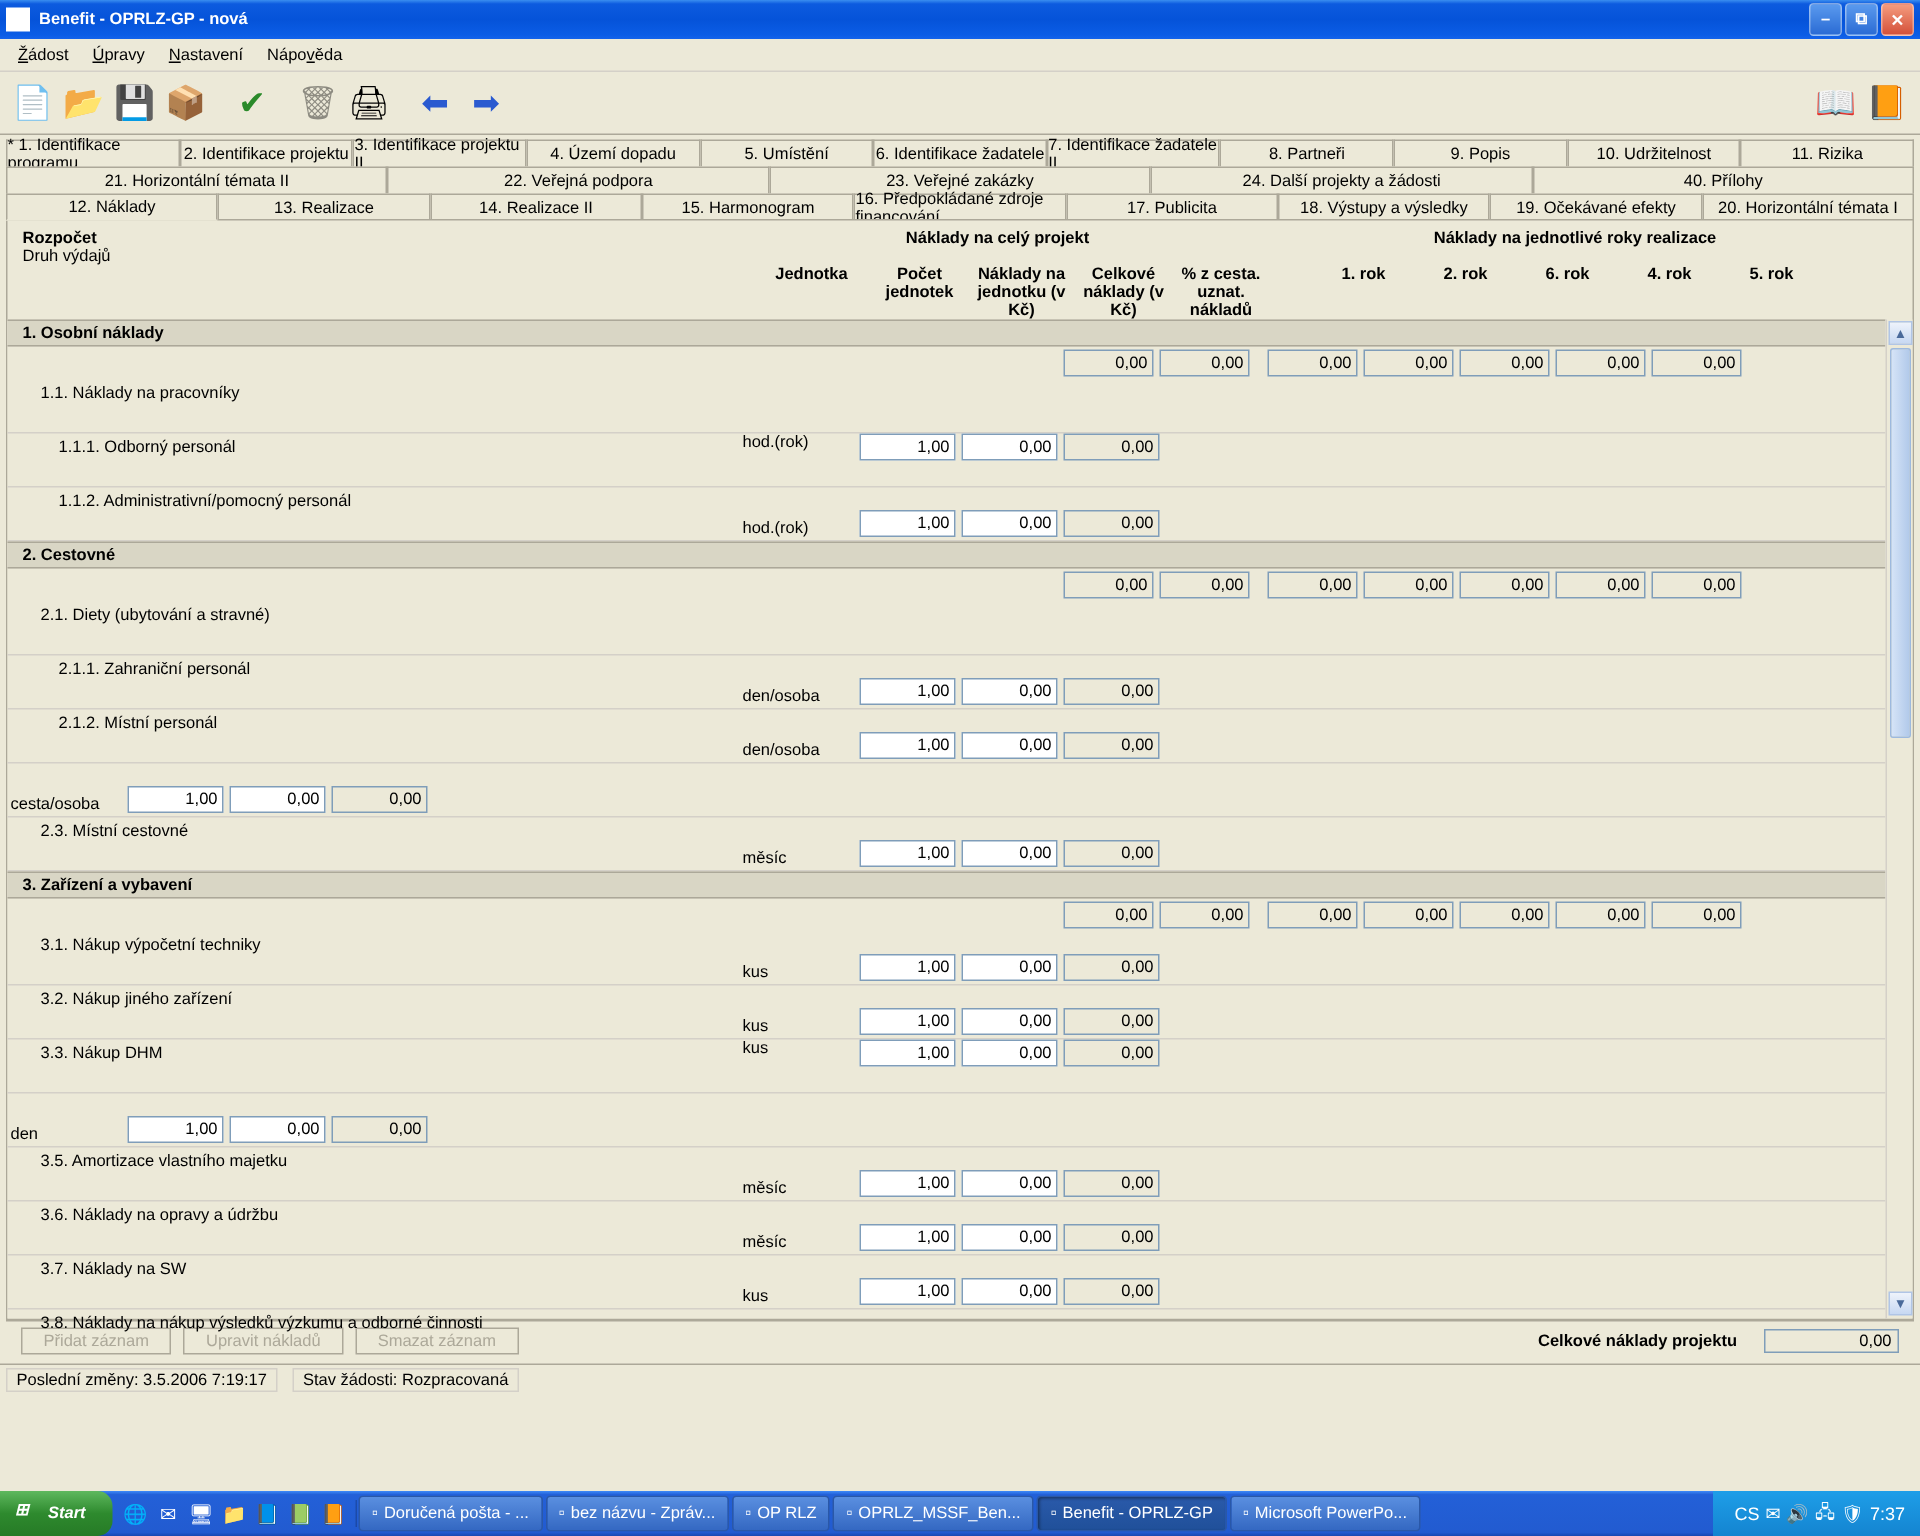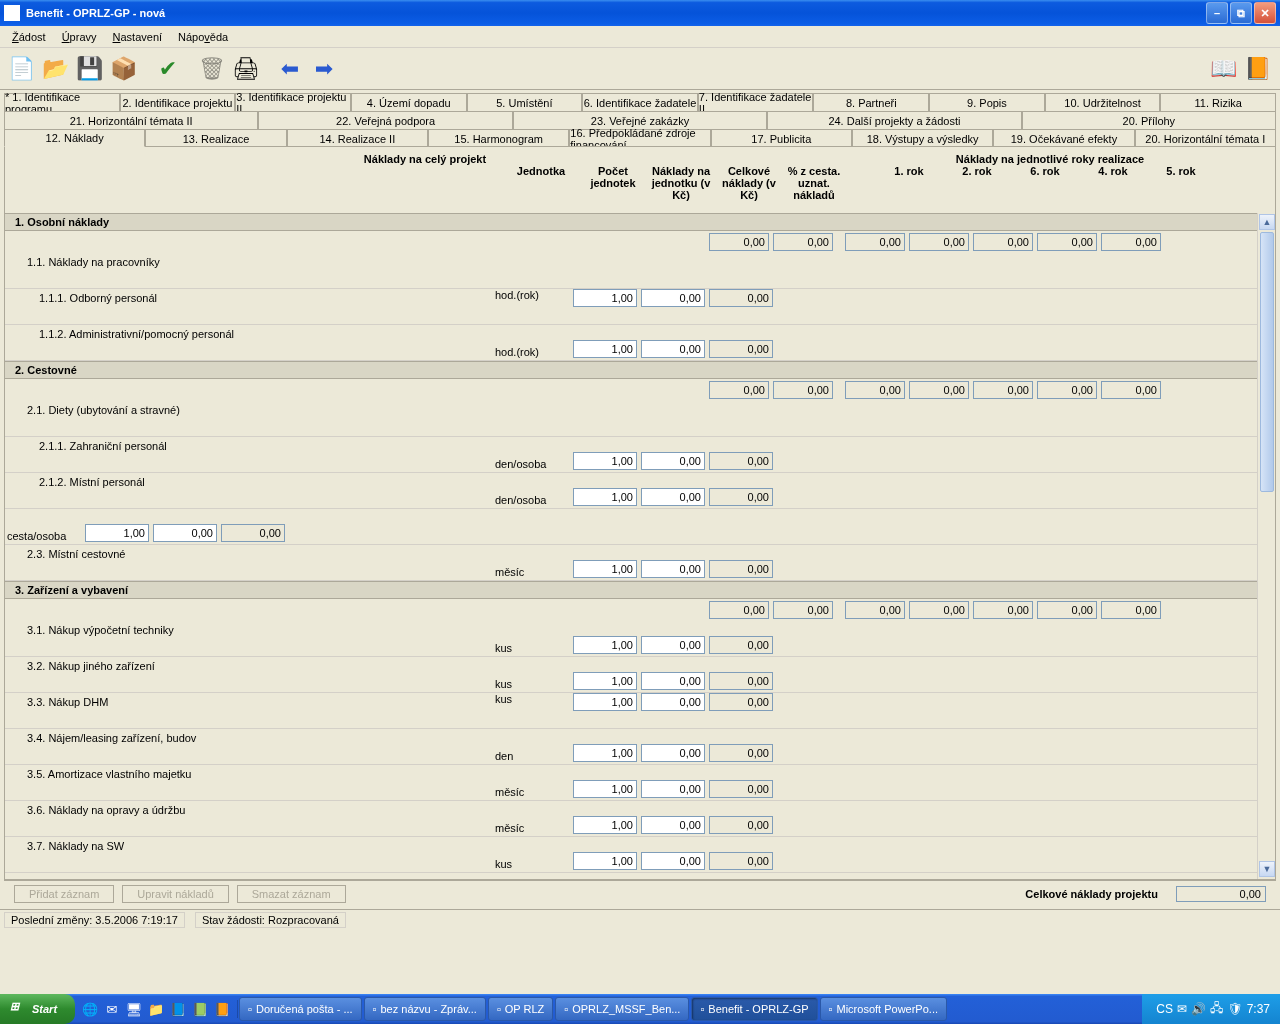--- a/index.html
+++ b/index.html
@@ -123,37 +123,41 @@
       <div class="tab">8. Partneři</div>
       <div class="tab">9. Popis</div>
       <div class="tab">10. Udržitelnost</div>
       <div class="tab">11. Rizika</div>
     </div>
   <div class="tab-row" id="tabs2">
       <div class="tab">21. Horizontální témata II</div>
       <div class="tab">22. Veřejná podpora</div>
       <div class="tab">23. Veřejné zakázky</div>
       <div class="tab">24. Další projekty a žádosti</div>
-      <div class="tab">20. Přílohy</div>
+      <div class="tab">40. Přílohy</div>
     </div>
   <div class="tab-row" id="tabs3">
       <div class="tab active">12. Náklady</div>
       <div class="tab">13. Realizace</div>
       <div class="tab">14. Realizace II</div>
       <div class="tab">15. Harmonogram</div>
       <div class="tab">16. Předpokládané zdroje financování</div>
       <div class="tab">17. Publicita</div>
       <div class="tab">18. Výstupy a výsledky</div>
       <div class="tab">19. Očekávané efekty</div>
       <div class="tab">20. Horizontální témata I</div>
     </div>
 </div>
 
 <div class="content">
   <div class="hdr-row">
+    <div class="hdr-left">
+      <div class="t1">Rozpočet</div>
+      <div>Druh výdajů</div>
+    </div>
     <div class="hdr-center">Náklady na celý projekt</div>
     <div class="hdr-right">Náklady na jednotlivé roky realizace</div>
   </div>
   <div class="col-hdr">
     <div style="width:488px"></div>
     <div style="width:76px">Jednotka</div>
     <div style="width:68px">Počet jednotek</div>
     <div style="width:68px">Náklady na jednotku (v Kč)</div>
     <div style="width:68px">Celkové náklady (v Kč)</div>
     <div style="width:62px">% z cesta. uznat. nákladů</div>
@@ -270,21 +274,20 @@
       <div class="num-box ro">0,00</div>
     </div>
       <div class="row subrow" style="height:36px;align-items:flex-start;padding-bottom:2px">
       <div class="cell-label i1" style="align-self:flex-start;padding-top:3px">3.3. Nákup DHM</div>
       <div class="cell-unit">kus</div>
       <input class="num-box" value="1,00" style="">
       <input class="num-box" value="0,00" style="">
       <div class="num-box ro">0,00</div>
     </div>
       <div class="row subrow" style="height:36px;align-items:flex-end;padding-bottom:2px">
-      <div class="cell-label i1" style="align-self:flex-start;padding-top:3px">3.4. Nájem/leasing zařízení, budov</div>
       <div class="cell-unit">den</div>
       <input class="num-box" value="1,00" style="">
       <input class="num-box" value="0,00" style="">
       <div class="num-box ro">0,00</div>
     </div>
       <div class="row subrow" style="height:36px;align-items:flex-end;padding-bottom:2px">
       <div class="cell-label i1" style="align-self:flex-start;padding-top:3px">3.5. Amortizace vlastního majetku</div>
       <div class="cell-unit">měsíc</div>
       <input class="num-box" value="1,00" style="">
       <input class="num-box" value="0,00" style="">
@@ -297,20 +300,23 @@
       <input class="num-box" value="0,00" style="">
       <div class="num-box ro">0,00</div>
     </div>
       <div class="row subrow" style="height:36px;align-items:flex-end;padding-bottom:2px">
       <div class="cell-label i1" style="align-self:flex-start;padding-top:3px">3.7. Náklady na SW</div>
       <div class="cell-unit">kus</div>
       <input class="num-box" value="1,00" style="">
       <input class="num-box" value="0,00" style="">
       <div class="num-box ro">0,00</div>
     </div>
+      <div class="row subrow" style="border-bottom:none">
+        <div class="cell-label i1">3.8. Náklady na nákup výsledků výzkumu a odborné činnosti</div>
+      </div>
     </div>
   <div class="vscroll">
     <div class="vscroll-btn">▲</div>
     <div class="vscroll-thumb"></div>
     <div style="position:absolute;bottom:1px;left:0;right:0">
         <div class="vscroll-btn">▼</div>
       </div>
   </div>
 </div>
 

